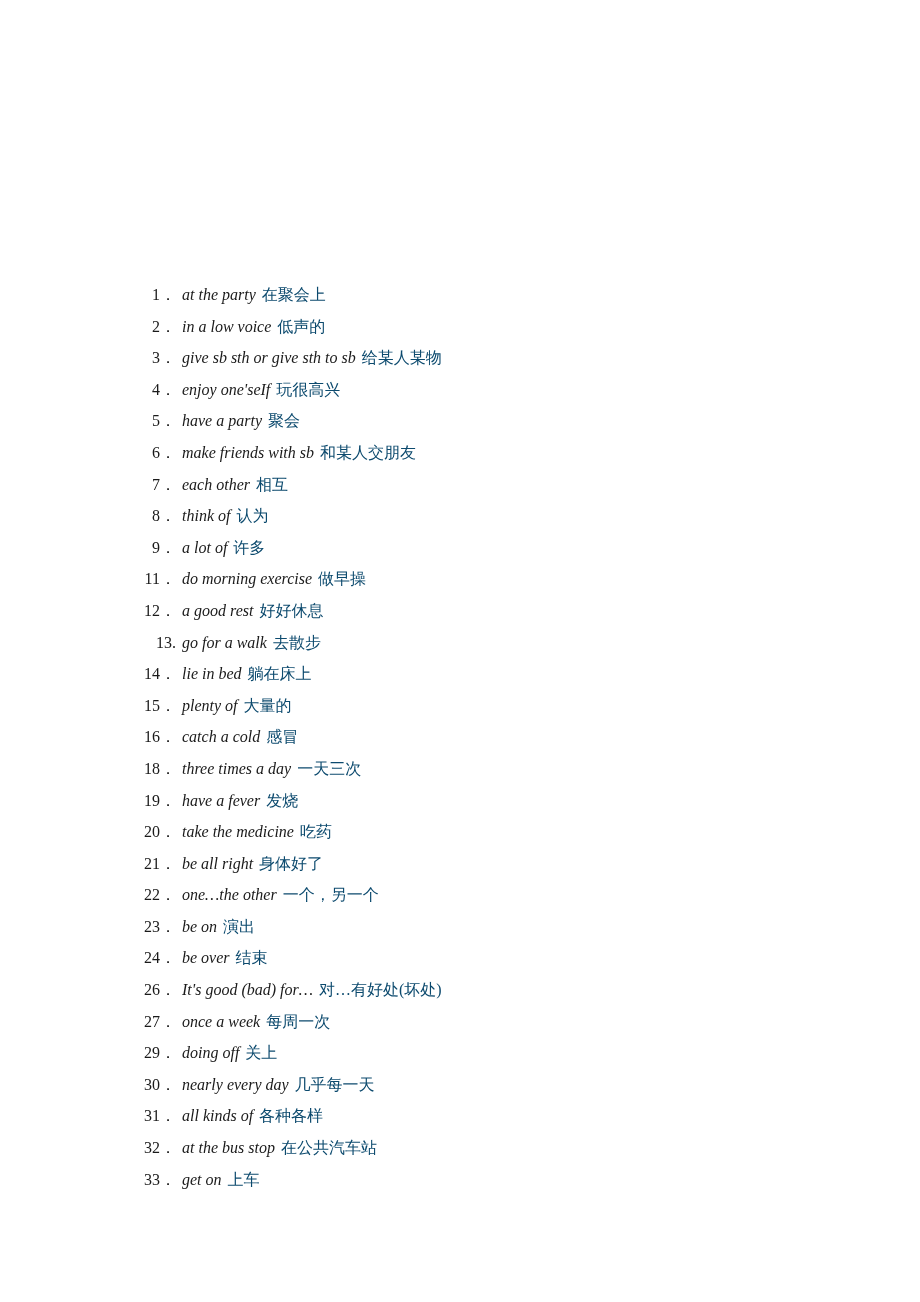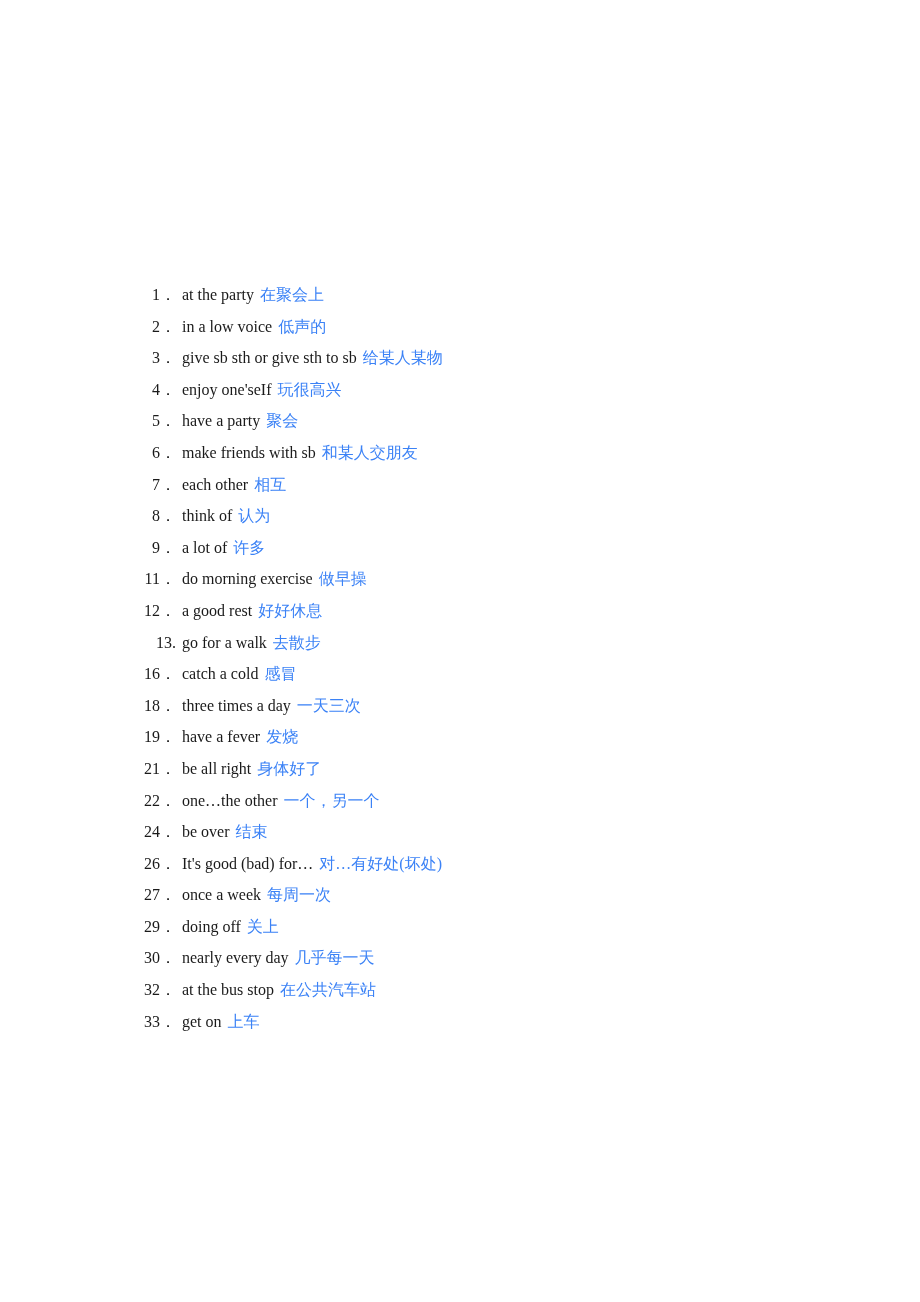--- a/index.html
+++ b/index.html
@@ -31,24 +31,25 @@
 
     .item-number {
       min-width: 36px;
       text-align: right;
       margin-right: 6px;
       flex-shrink: 0;
     }
 
     .item-english {
       margin-right: 6px;
+      font-style: italic;
     }
 
     .item-chinese {
-      color: #3b82f6;
+      color: #0c4a6e;
     }
   </style>
 </head>
 <body>
 
 <ul class="phrase-list">
 <li>
       <span class="item-number">1．</span>
       <span class="item-english">at the party</span>
       <span class="item-chinese">在聚会上</span>
@@ -102,43 +103,63 @@
       <span class="item-number">12．</span>
       <span class="item-english">a good rest</span>
       <span class="item-chinese">好好休息</span>
     </li>
     <li>
       <span class="item-number">13.</span>
       <span class="item-english">go for a walk</span>
       <span class="item-chinese">去散步</span>
     </li>
     <li>
+      <span class="item-number">14．</span>
+      <span class="item-english">lie in bed</span>
+      <span class="item-chinese">躺在床上</span>
+    </li>
+    <li>
+      <span class="item-number">15．</span>
+      <span class="item-english">plenty of</span>
+      <span class="item-chinese">大量的</span>
+    </li>
+    <li>
       <span class="item-number">16．</span>
       <span class="item-english">catch a cold</span>
       <span class="item-chinese">感冒</span>
     </li>
     <li>
       <span class="item-number">18．</span>
       <span class="item-english">three times a day</span>
       <span class="item-chinese">一天三次</span>
     </li>
     <li>
       <span class="item-number">19．</span>
       <span class="item-english">have a fever</span>
       <span class="item-chinese">发烧</span>
     </li>
     <li>
+      <span class="item-number">20．</span>
+      <span class="item-english">take the medicine</span>
+      <span class="item-chinese">吃药</span>
+    </li>
+    <li>
       <span class="item-number">21．</span>
       <span class="item-english">be all right</span>
       <span class="item-chinese">身体好了</span>
     </li>
     <li>
       <span class="item-number">22．</span>
       <span class="item-english">one…the other</span>
       <span class="item-chinese">一个，另一个</span>
+    </li>
+    <li>
+      <span class="item-number">23．</span>
+      <span class="item-english">be on</span>
+      <span class="item-chinese">演出</span>
     </li>
     <li>
       <span class="item-number">24．</span>
       <span class="item-english">be over</span>
       <span class="item-chinese">结束</span>
     </li>
     <li>
       <span class="item-number">26．</span>
       <span class="item-english">It's good (bad) for…</span>
       <span class="item-chinese">对…有好处(坏处)</span>
@@ -152,20 +173,25 @@
       <span class="item-number">29．</span>
       <span class="item-english">doing off</span>
       <span class="item-chinese">关上</span>
     </li>
     <li>
       <span class="item-number">30．</span>
       <span class="item-english">nearly every day</span>
       <span class="item-chinese">几乎每一天</span>
     </li>
     <li>
+      <span class="item-number">31．</span>
+      <span class="item-english">all kinds of</span>
+      <span class="item-chinese">各种各样</span>
+    </li>
+    <li>
       <span class="item-number">32．</span>
       <span class="item-english">at the bus stop</span>
       <span class="item-chinese">在公共汽车站</span>
     </li>
     <li>
       <span class="item-number">33．</span>
       <span class="item-english">get on</span>
       <span class="item-chinese">上车</span>
     </li>
   </ul>

